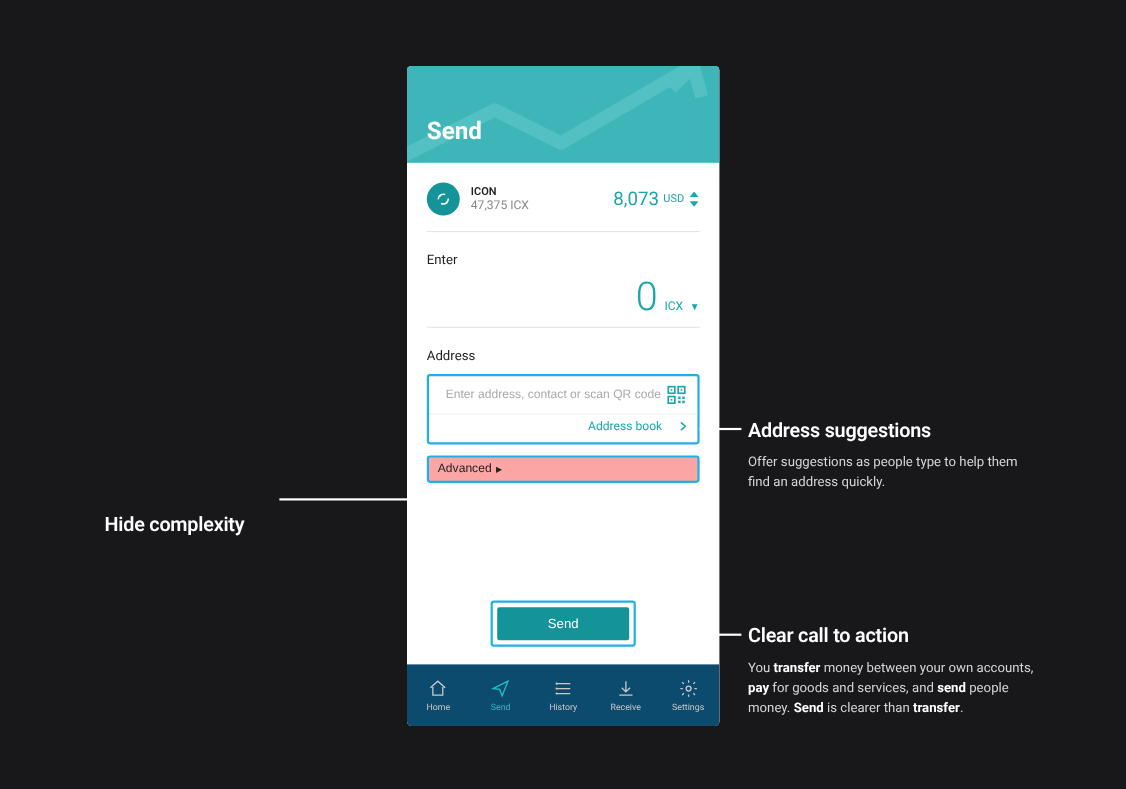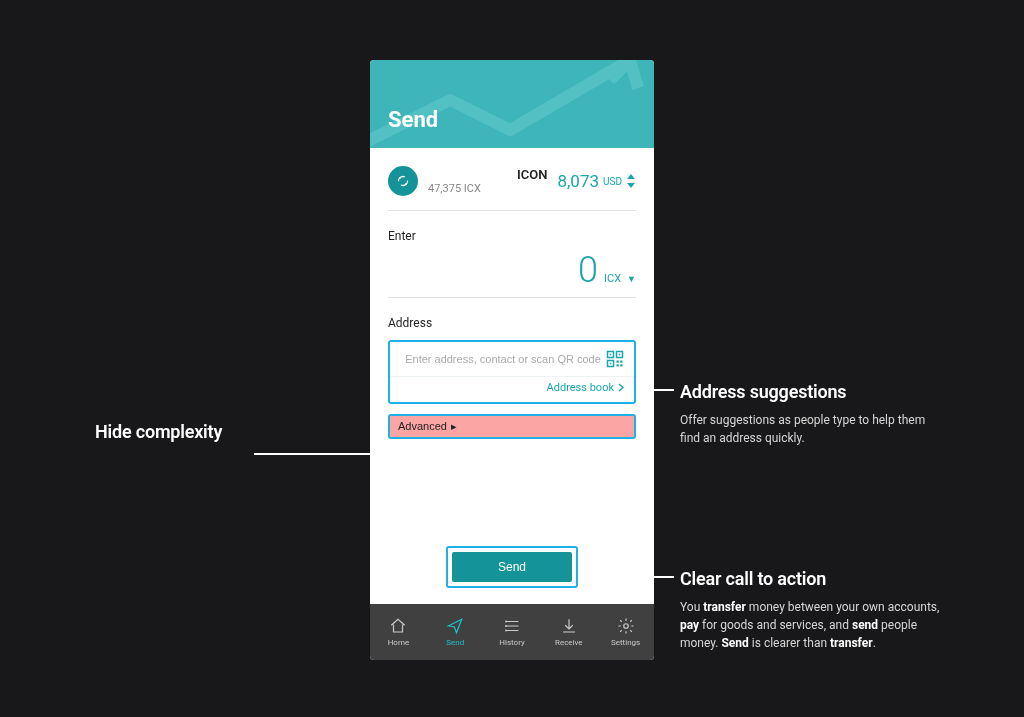--- a/index.html
+++ b/index.html
@@ -44,45 +44,45 @@
     padding: 18px 18px 0 18px;
     color: #222;
     font-size: 13px;
     display: flex;
     flex-direction: column;
   }
 
   .balance-row { display: flex; align-items: center; gap: 10px; padding-bottom: 14px; border-bottom: 1px solid #e3e3e3; }
   .coin-icon { width: 30px; height: 30px; border-radius: 50%; background: #149399; display: flex; align-items: center; justify-content: center; }
   .coin-text { flex: 1; }
-  .coin-name { font-size: 13px; font-weight: 600; color: #222; text-align: right; }
+  .coin-name { font-size: 10px; font-weight: 600; color: #222; }
   .coin-amt  { font-size: 11px; color: #888; }
   .balance-val { color: #1aa6aa; font-size: 17px; font-weight: 400; display: flex; align-items: center; gap: 4px; }
   .balance-val .cur { font-size: 10px; }
   .sort-icn { width: 10px; height: 14px; }
 
   .section-label { font-size: 12px; color: #222; margin-top: 18px; margin-bottom: 6px; }
   .amount-val { text-align: right; font-size: 36px; color: #1aa6aa; font-weight: 300; padding-bottom: 6px; border-bottom: 1px solid #e3e3e3; display:flex; justify-content:flex-end; align-items:baseline; gap:6px;}
   .amount-val .unit { font-size: 11px; font-weight: 400; }
   .amount-val .caret { font-size: 9px; color:#1aa6aa; }
 
   .addr-box { border: 2px solid #1fb0e6; border-radius: 3px; margin-top:4px; }
   .addr-input { display:flex; align-items:center; padding:8px 10px; }
   .addr-input input { border:0; flex:1; font-size:11px; color:#999; background:transparent; outline:none;text-align:center; }
   .addr-input input::placeholder { color:#aaa; }
   .qr-icn { width:18px; height:18px; }
-  .addr-book-row { text-align:right; padding:4px 10px 8px 10px; font-size:11px; color:#1aa6aa; display:flex; justify-content:flex-end; align-items:center; gap:4px; border-top:1px solid #eef3f3;}
+  .addr-book-row { text-align:right; padding:4px 10px 8px 10px; font-size:11px; color:#1aa6aa; display:flex; justify-content:flex-end; align-items:center; gap:16px; border-top:1px solid #eef3f3;}
 
   .adv-btn { border:2px solid #1fb0e6; border-radius:3px; padding:4px 8px; font-size:11px; color:#222; display:inline-flex; align-items:flex-start; gap:4px; margin-top:10px; background:#fca5a5; cursor:pointer; }
 
   .send-btn-wrap { margin-top:auto; display:flex; justify-content:center; padding-bottom:16px; }
   .send-btn-frame { border:2px solid #1fb0e6; border-radius:3px; padding:4px; }
   .send-btn { background:#149399; color:#fff; border:0; width:120px; height:30px; font-size:12px; border-radius:2px; cursor:pointer; }
 
-  .tabbar { background:#404040; height:56px; display:flex; }
+  .tabbar { background:#0c4a6e; height:56px; display:flex; }
   .tab { flex:1; display:flex; flex-direction:column; align-items:center; justify-content:center; gap:3px; color:#c9c9c9; font-size:8px; cursor:pointer; }
   .tab.active { color:#1bc2c7; }
   .tab svg { width:18px; height:18px; stroke:currentColor; fill:none; stroke-width:1.6; }
 
   .callout { position:absolute; color:#fff; font-size:12px; line-height:1.5; max-width:260px; }
   .callout h3 { font-size:18px; font-weight:600; margin-bottom:6px; letter-spacing:-0.2px; }
   .callout p { color:#d6d6d6; }
   .callout b { font-weight:700; color:#fff; }
 
   .connector { position:absolute; height:1.5px; background:#fff; }
@@ -200,21 +200,21 @@
       <svg viewBox="0 0 24 24">
           <circle cx="12" cy="12" r="3"></circle>
           <path d="M12 2 V5 M12 19 V22 M4.2 4.2 L6.3 6.3 M17.7 17.7 L19.8 19.8 M2 12 H5 M19 12 H22 M4.2 19.8 L6.3 17.7 M17.7 6.3 L19.8 4.2"></path>
         </svg>
       <span>Settings</span>
     </div>
   </div>
 
 </div>
 
-<div class="callout" style="left:95px; top:418px; width:245px;">
+<div class="callout" style="left:95px; top:464px; width:245px;">
   <h3>Hide complexity</h3>
 </div>
 <div class="connector" style="left:254px; top:453px; width:124px;"></div>
 
 <div class="callout" style="left:680px; top:378px; width:260px;">
   <h3>Address suggestions</h3>
   <p>Offer suggestions as people type to help them find an address quickly.</p>
 </div>
 <div class="connector" style="left:636px; top:389px; width:38px;"></div>
 

